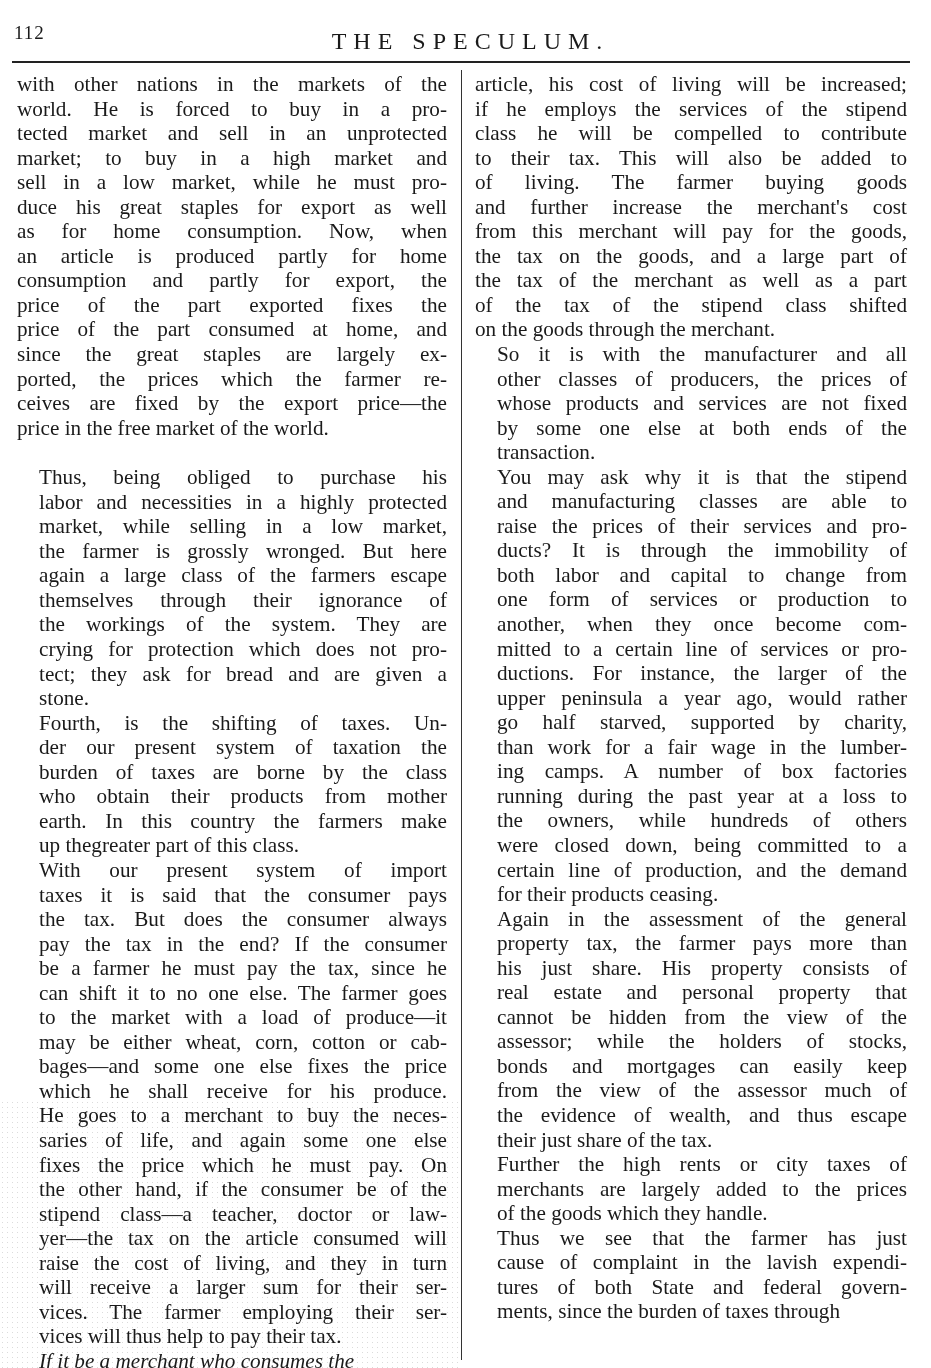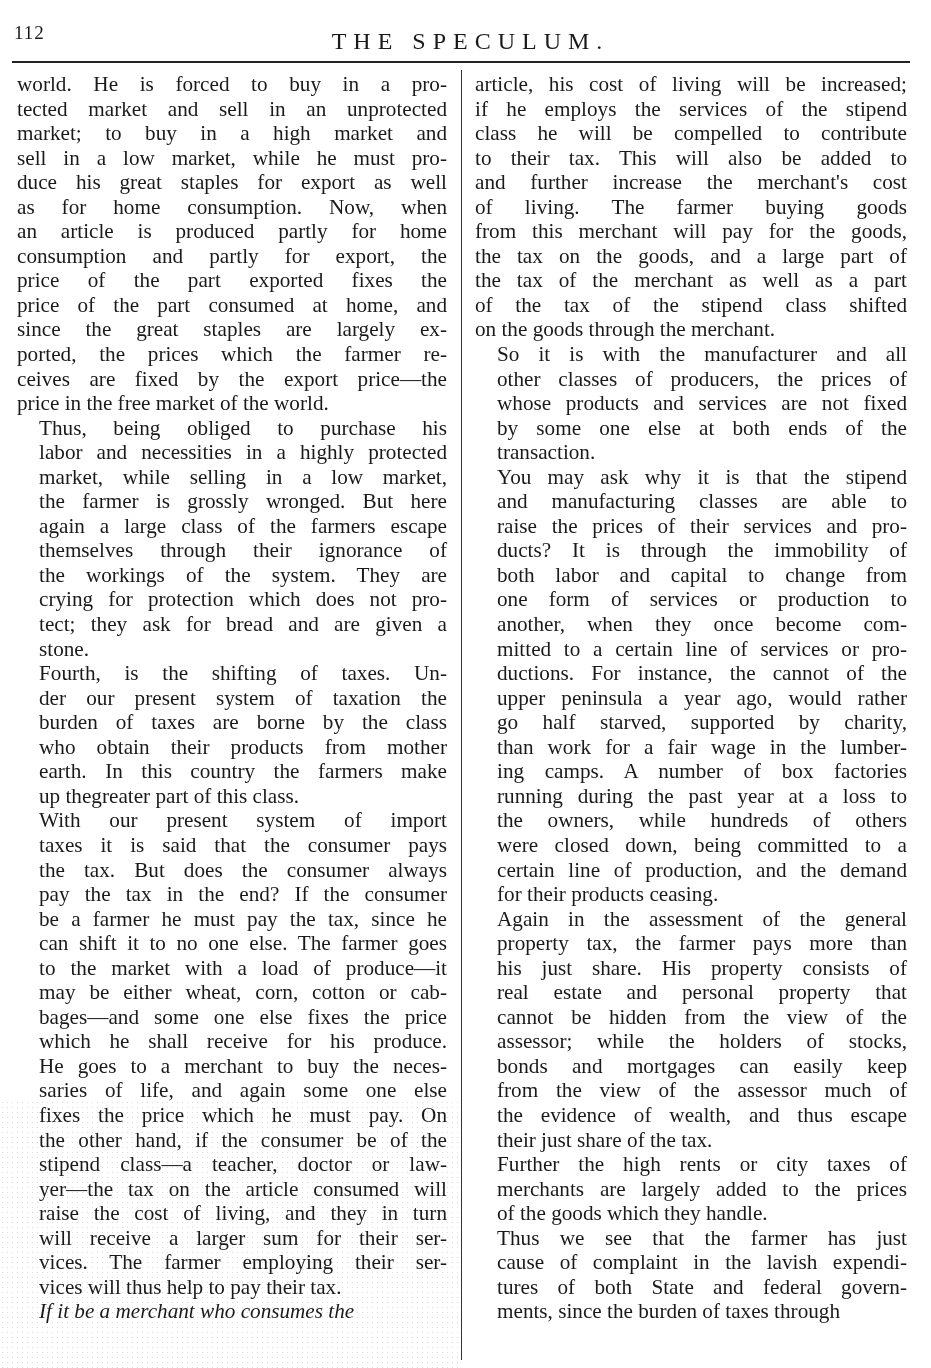--- a/index.html
+++ b/index.html
@@ -26,37 +26,38 @@
 <div class="header">
   <span class="page-number">112</span>
   <div class="running-title">THE SPECULUM.</div>
   <div class="rule"></div>
 </div>
 
 <div class="speckle"></div>
 
 <div class="column col-left" id="col-left">
     <div class="para">
+      <span class="line">with other nations in the markets of the</span>
       <span class="line">world. He is forced to buy in a pro-</span>
       <span class="line">tected market and sell in an unprotected</span>
       <span class="line">market; to buy in a high market and</span>
       <span class="line">sell in a low market, while he must pro-</span>
       <span class="line">duce his great staples for export as well</span>
       <span class="line">as for home consumption. Now, when</span>
       <span class="line">an article is produced partly for home</span>
       <span class="line">consumption and partly for export, the</span>
       <span class="line">price of the part exported fixes the</span>
       <span class="line">price of the part consumed at home, and</span>
       <span class="line">since the great staples are largely ex-</span>
       <span class="line">ported, the prices which the farmer re-</span>
       <span class="line">ceives are fixed by the export price—the</span>
       <span class="line last">price in the free market of the world.</span>
     </div>
     <div class="para indent">
-      <span class="line" style="text-indent: 22px;">Thus, being obliged to purchase his</span>
+      <span class="line" style="text-indent: 22px; margin-top: 25px;">Thus, being obliged to purchase his</span>
       <span class="line">labor and necessities in a highly protected</span>
       <span class="line">market, while selling in a low market,</span>
       <span class="line">the farmer is grossly wronged. But here</span>
       <span class="line">again a large class of the farmers escape</span>
       <span class="line">themselves through their ignorance of</span>
       <span class="line">the workings of the system. They are</span>
       <span class="line">crying for protection which does not pro-</span>
       <span class="line">tect; they ask for bread and are given a</span>
       <span class="line last">stone.</span>
     </div>
@@ -94,22 +95,22 @@
       <span class="line last" style="text-indent: 22px; font-style: italic;">If it be a merchant who consumes the</span>
     </div>
   </div>
 <div class="col-sep"></div>
 <div class="column col-right" id="col-right">
     <div class="para">
       <span class="line">article, his cost of living will be increased;</span>
       <span class="line">if he employs the services of the stipend</span>
       <span class="line">class he will be compelled to contribute</span>
       <span class="line">to their tax. This will also be added to</span>
+      <span class="line">of living. The farmer buying goods</span>
       <span class="line">and further increase the merchant's cost</span>
-      <span class="line">of living. The farmer buying goods</span>
       <span class="line">from this merchant will pay for the goods,</span>
       <span class="line">the tax on the goods, and a large part of</span>
       <span class="line">the tax of the merchant as well as a part</span>
       <span class="line">of the tax of the stipend class shifted</span>
       <span class="line last">on the goods through the merchant.</span>
     </div>
     <div class="para indent">
       <span class="line" style="text-indent: 22px;">So it is with the manufacturer and all</span>
       <span class="line">other classes of producers, the prices of</span>
       <span class="line">whose products and services are not fixed</span>
@@ -118,21 +119,21 @@
     </div>
     <div class="para indent">
       <span class="line" style="text-indent: 22px;">You may ask why it is that the stipend</span>
       <span class="line">and manufacturing classes are able to</span>
       <span class="line">raise the prices of their services and pro-</span>
       <span class="line">ducts? It is through the immobility of</span>
       <span class="line">both labor and capital to change from</span>
       <span class="line">one form of services or production to</span>
       <span class="line">another, when they once become com-</span>
       <span class="line">mitted to a certain line of services or pro-</span>
-      <span class="line">ductions. For instance, the cannot of the</span>
+      <span class="line">ductions. For instance, the larger of the</span>
       <span class="line">upper peninsula a year ago, would rather</span>
       <span class="line">go half starved, supported by charity,</span>
       <span class="line">than work for a fair wage in the lumber-</span>
       <span class="line">ing camps. A number of box factories</span>
       <span class="line">running during the past year at a loss to</span>
       <span class="line">the owners, while hundreds of others</span>
       <span class="line">were closed down, being committed to a</span>
       <span class="line">certain line of production, and the demand</span>
       <span class="line last">for their products ceasing.</span>
     </div>

